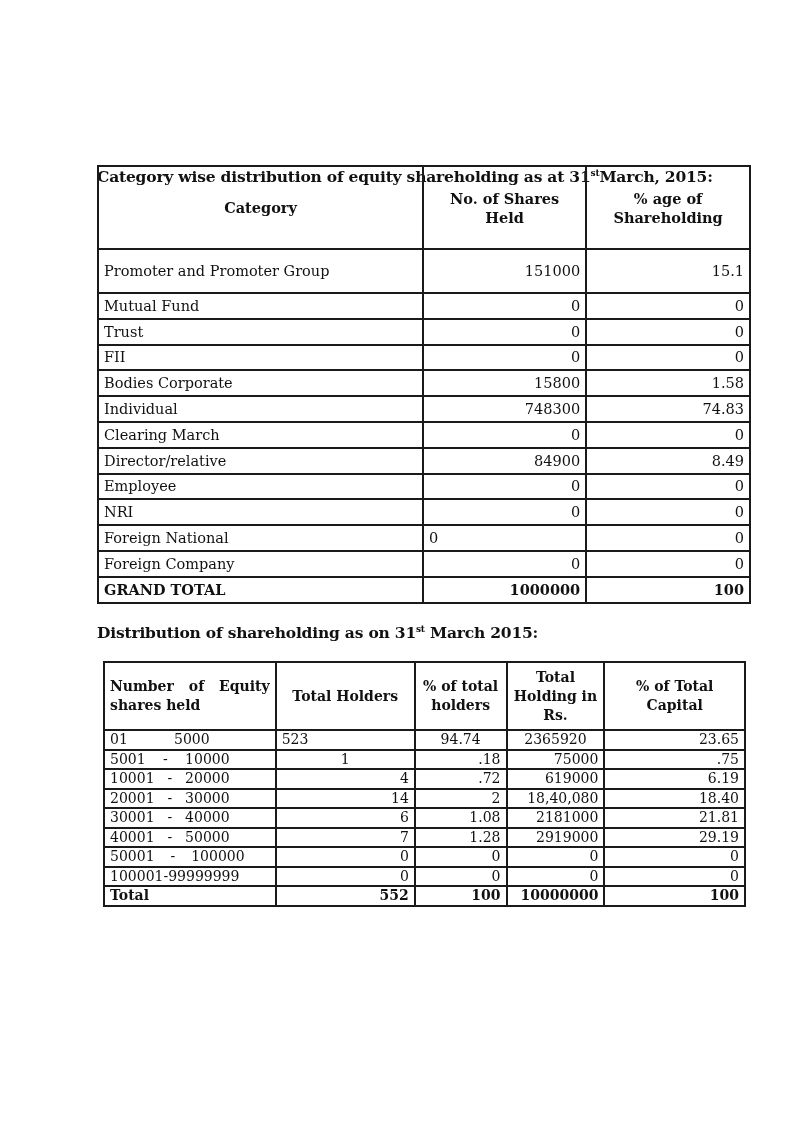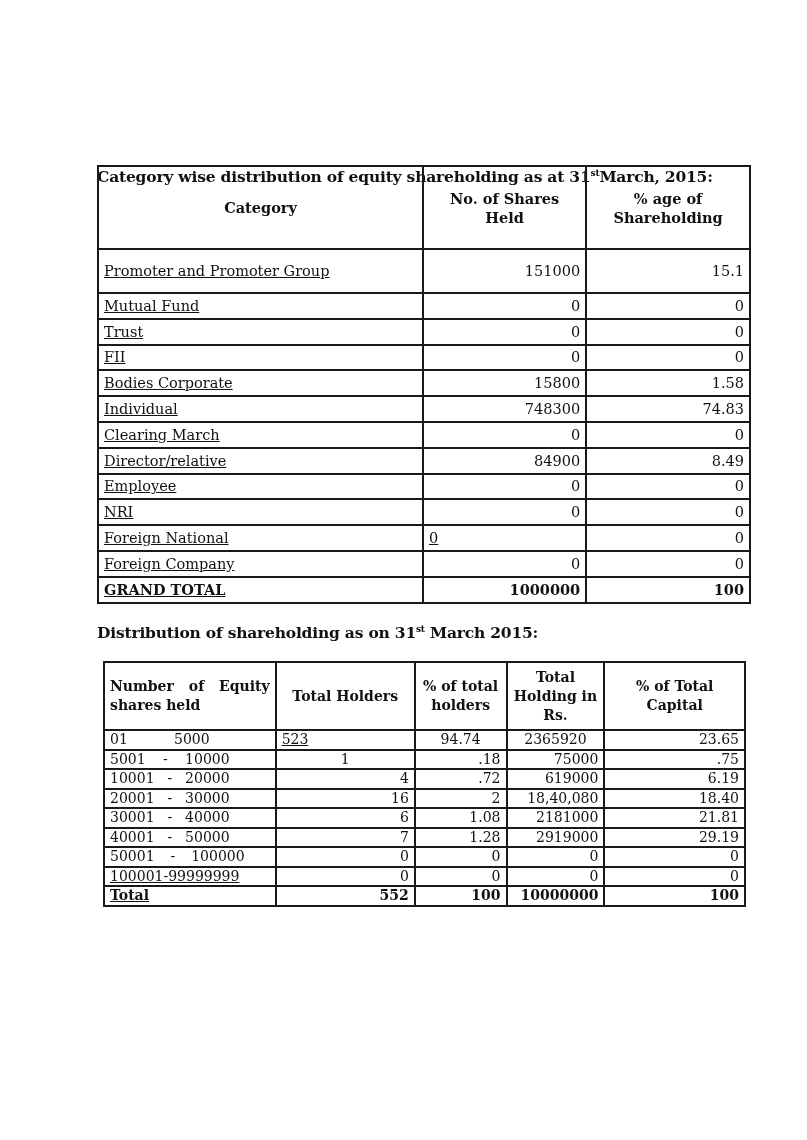--- a/index.html
+++ b/index.html
@@ -28,21 +28,21 @@
   #t2 col.d2 { width: 140px; }
   #t2 col.d3 { width: 92px; }
   #t2 col.d4 { width: 98px; }
   #t2 col.d5 { width: 141px; }
   #t2 thead tr { height: 68px; }
   #t2 tbody tr { height: 19.5px; margin-top: 8px; }
   #t2 td { line-height: 17px; white-space: nowrap; }
   #t2 th.left { text-align: justify; text-align-last: left; }
 
   .r { text-align: right; }
-  .l { text-align: left; text-decoration: underline; }
+  .l { text-align: left; }
   .c { text-align: center; }
   .b { font-weight: bold; }
   .range { display: flex; justify-content: space-between; padding-right: 40px; }
 </style>
 </head>
 <body>
 
 <div id="h1" class="heading"><span>Category wise distribution of equity shareholding as at 31</span><sup>st</sup><span>March, 2015:</span></div>
 
 <table id="t1">
@@ -186,21 +186,21 @@
       <td class="r">6.19</td>
     </tr>
     <tr>
       <td>
           <div class="range">
             <span>20001</span>
             <span>-</span>
             <span>30000</span>
           </div>
         </td>
-      <td class="r">16</td>
+      <td class="r">14</td>
       <td class="r">2</td>
       <td class="r">18,40,080</td>
       <td class="r">18.40</td>
     </tr>
     <tr>
       <td>
           <div class="range">
             <span>30001</span>
             <span>-</span>
             <span>40000</span>

